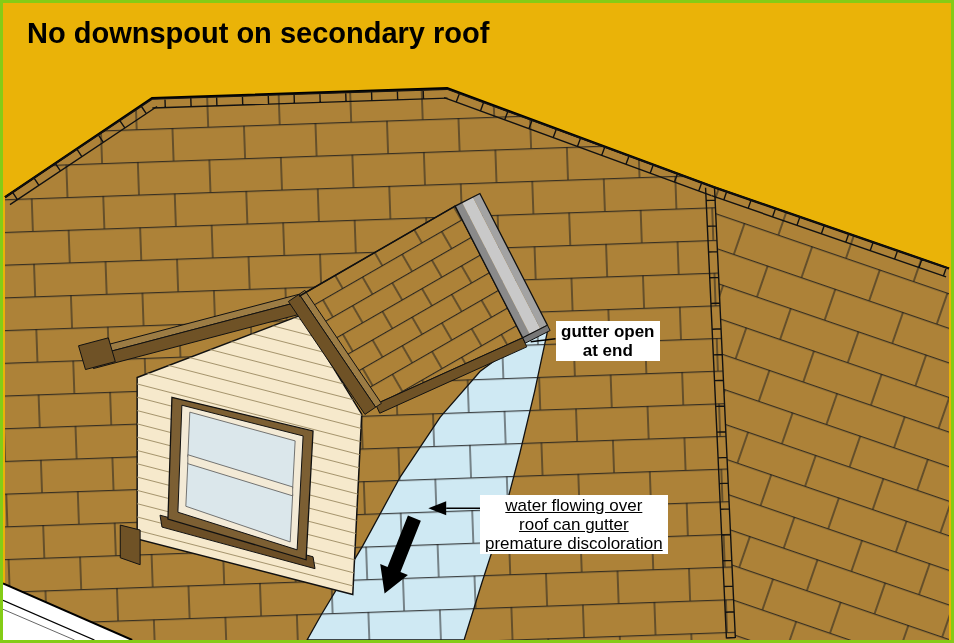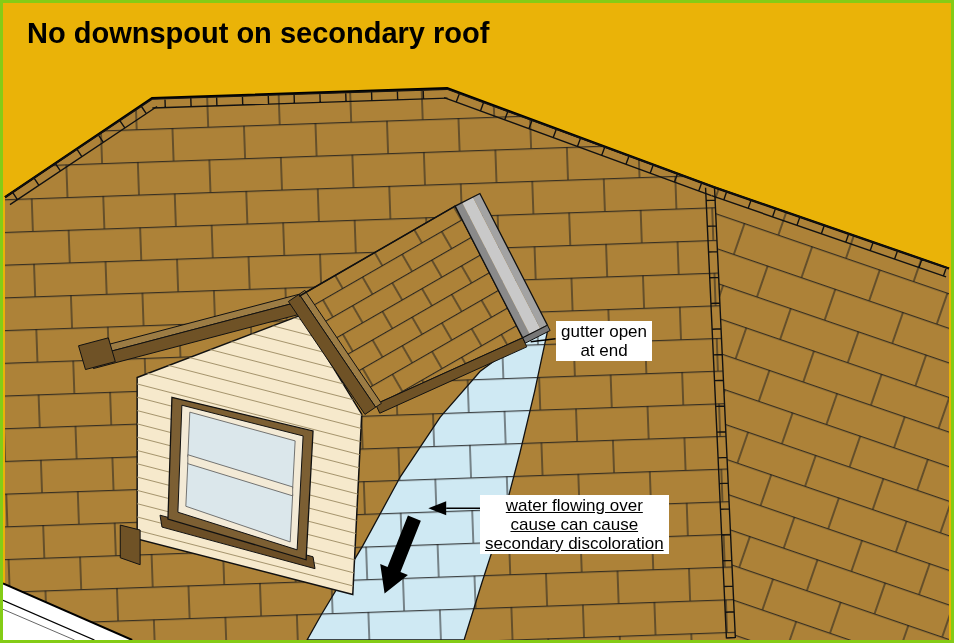--- a/index.html
+++ b/index.html
@@ -11,21 +11,21 @@
   .stage svg{position:absolute;left:0;top:0;width:100%;height:100%;}
   .title{
     position:absolute;left:24px;top:14px;font-size:29px;font-weight:bold;
     color:#000;letter-spacing:0;white-space:nowrap;
   }
   .label{
     position:absolute;background:#fff;color:#000;text-align:center;
     font-size:17px;line-height:19px;padding:1px 5px;
   }
   .label span{display:block;}
-  .gutter-label{left:553px;top:318px;}
+  .gutter-label{left:553px;top:318px;font-weight:bold;}
   .water-label{left:477px;top:492px;text-decoration:underline;}
 </style>
 </head>
 <body>
 
 <div class="stage">
 
   <svg viewBox="0 0 954 643" preserveAspectRatio="none">
     <defs>
       <pattern id="shMain" width="72" height="66" patternUnits="userSpaceOnUse" patternTransform="rotate(-2)">
@@ -105,17 +105,17 @@
 
   <div class="title">No downspout on secondary roof</div>
 
   <div class="label gutter-label">
     <span>gutter open</span>
     <span>at end</span>
   </div>
 
   <div class="label water-label">
     <span>water flowing over</span>
-    <span>cause can cause</span>
-    <span>secondary discoloration</span>
+    <span>roof can gutter</span>
+    <span>premature discoloration</span>
   </div>
 
 </div>
 
 </body></html>

